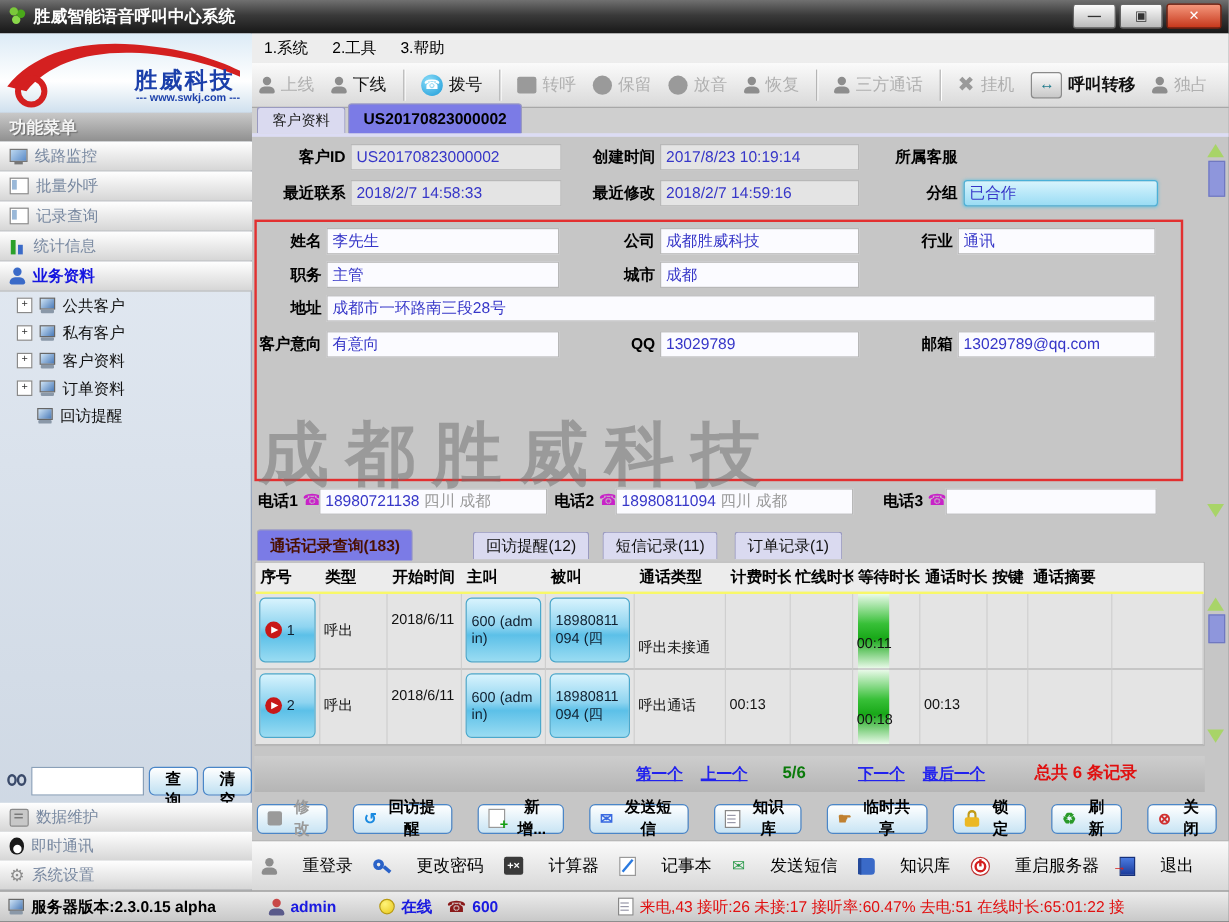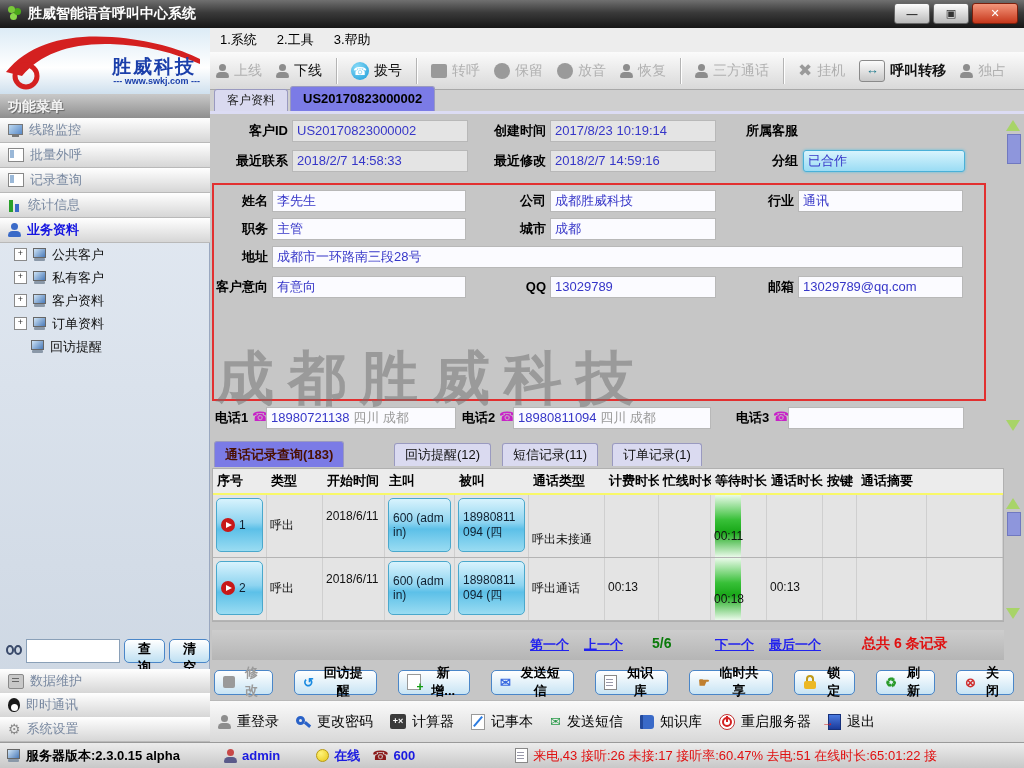--- a/index.html
+++ b/index.html
@@ -85,21 +85,21 @@
   .pagerow{left:2px;top:602px;width:792px;height:30px;background:linear-gradient(180deg,#cdcdcd,#b5b5b5);}
   .plink{position:absolute;top:6px;color:#2222ee;text-decoration:underline;font-size:13px;font-weight:bold;}
   .pnum{position:absolute;top:5px;color:#0a7a0a;font-weight:bold;font-size:14px;}
   .ptotal{position:absolute;top:5px;color:#e01010;font-weight:bold;font-size:14px;}
   .actions{left:4px;top:640px;width:800px;height:28px;display:flex;gap:21px;align-items:center;}
   .abtn{height:25px;padding:0 8px;border:1px solid #4a86c8;border-radius:5px;display:flex;align-items:center;gap:4px;
     background:linear-gradient(180deg,#ffffff,#c8e4f4);font-size:13px;font-weight:bold;color:#000;}
   .abtn.dis{color:#9a9a9a;}
   .bottombar{left:0;top:672px;width:814px;height:42px;background:linear-gradient(180deg,#fafafa,#d8d8d8);
     border-top:1px solid #b8b8b8;display:flex;align-items:center;gap:17px;padding-left:8px;box-sizing:border-box;}
-  .bt-item{display:flex;align-items:center;gap:6px;font-size:14px;color:#000;}
+  .bt-item{display:flex;align-items:center;gap:21px;font-size:14px;color:#000;}
   
   .statusbar{left:0;top:742px;width:1024px;height:26px;background:linear-gradient(180deg,#ececec,#c8c8c8);
     border-top:1px solid #9a9a9a;display:flex;align-items:center;box-sizing:border-box;overflow:hidden;}
   .st-seg{display:flex;align-items:center;gap:5px;padding:0 6px;white-space:nowrap;}
   .st-ver{width:206px;font-weight:bold;color:#000;}
   .st-blue{color:#1a1ae0;font-weight:bold;}
   .st-red{color:#e01010;font-weight:normal;}
   .dot-online{width:11px;height:11px;border-radius:50%;background:radial-gradient(circle at 35% 30%,#fff37a,#e8c81a);border:1px solid #b89a10;}
   
   .tri-up{width:0;height:0;border-left:7px solid transparent;border-right:7px solid transparent;border-bottom:11px solid #a8d468;}

